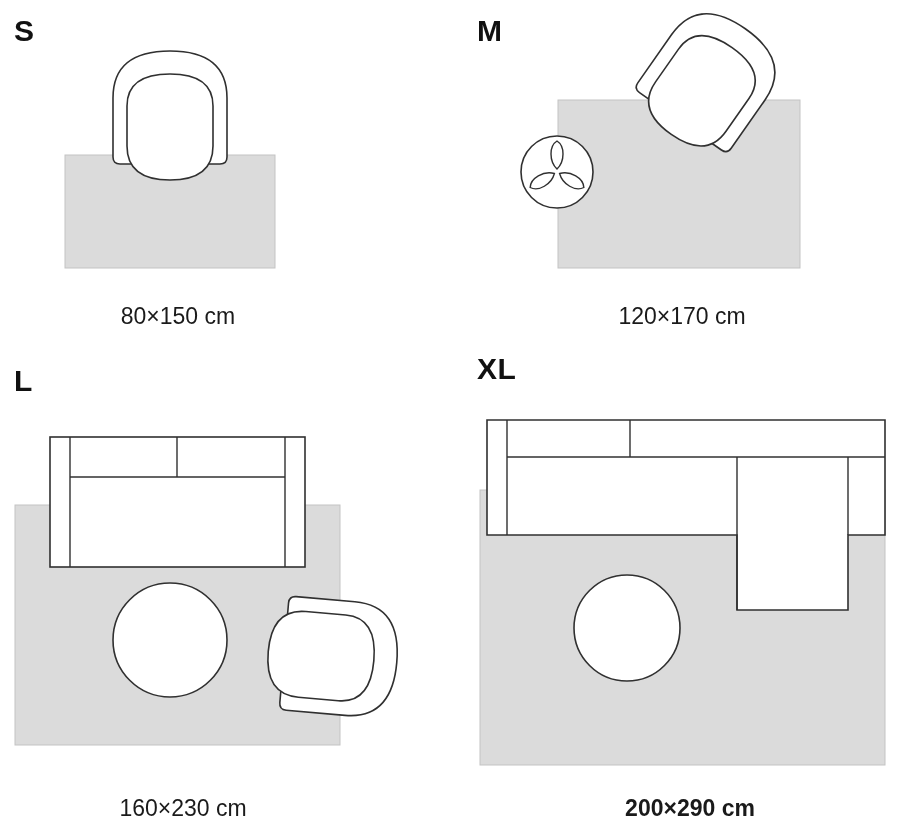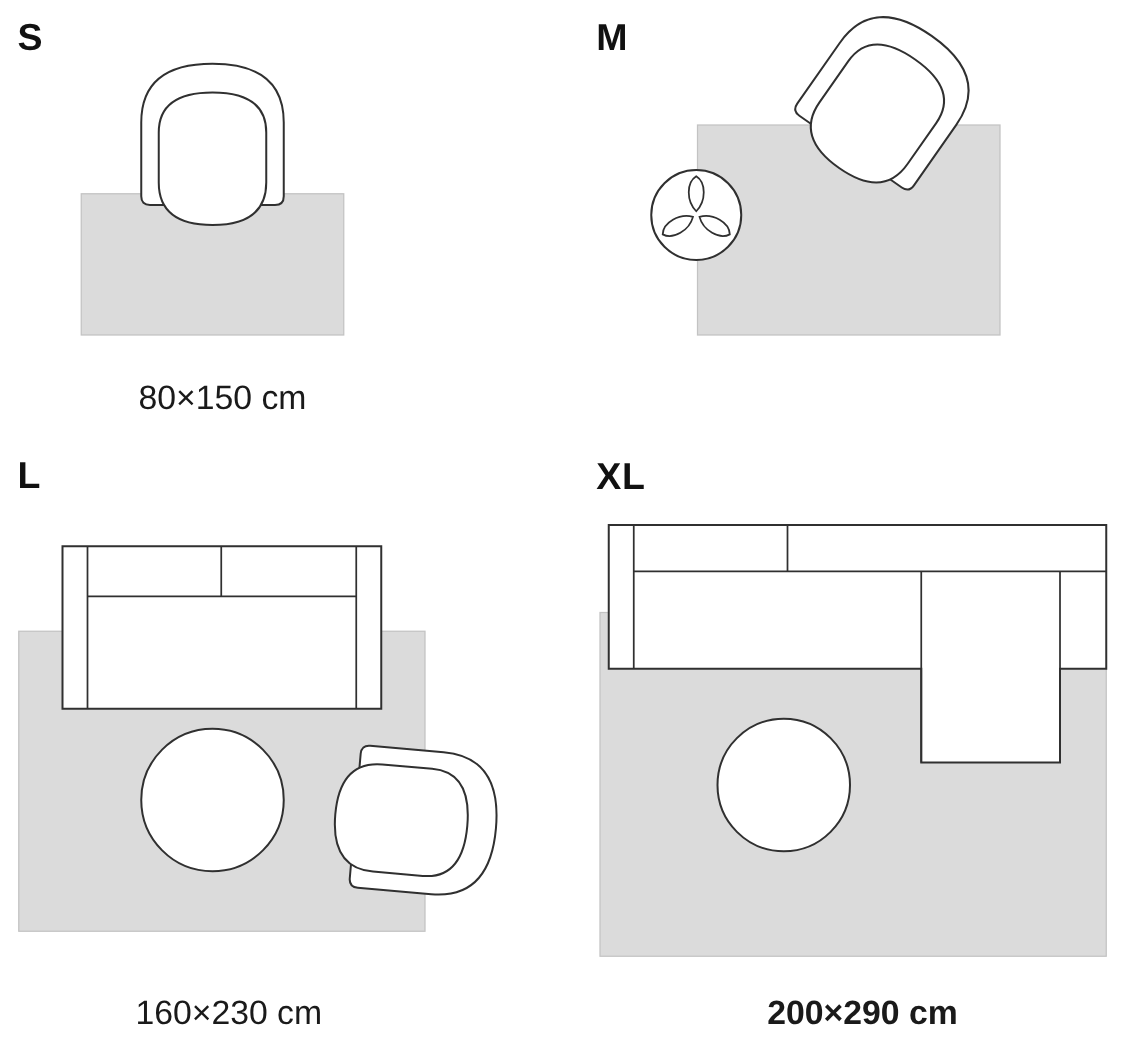--- a/index.html
+++ b/index.html
@@ -1,21 +1,21 @@
 <!DOCTYPE html>
 <html><head>
 <meta charset="utf-8">
 <style>
   * { margin:0; padding:0; box-sizing:border-box; }
   html,body { background:#ffffff; }
   body { font-family:"Liberation Sans", sans-serif; color:#111111; }
   .canvas { position:relative; width:900px; height:840px; background:#ffffff; overflow:hidden; }
   .scene { position:absolute; left:0; top:0; }
   .size-letter { position:absolute; font-size:30px; font-weight:700; color:#111111; letter-spacing:0.5px; }
-  .dim { position:absolute; font-size:27px; color:#1a1a1a; transform:translateX(-50%); white-space:nowrap; }
+  .dim { position:absolute; font-size:23px; color:#1a1a1a; transform:translateX(-50%); white-space:nowrap; }
   .rug  { fill:#dbdbdb; stroke:#c3c3c3; stroke-width:1; }
   .furn { fill:#ffffff; stroke:#303030; stroke-width:1.6; }
   .line { stroke:#303030; stroke-width:1.4; fill:none; }
   .petal{ fill:none; stroke:#303030; stroke-width:1.4; }
 </style>
 </head>
 <body>
 
 <div class="canvas">
 
@@ -69,19 +69,20 @@
         <line class="line" x1="737" y1="457" x2="737" y2="610"></line>
         <line class="line" x1="848" y1="457" x2="848" y2="535"></line>
       </g>
       <circle class="furn" cx="627" cy="628" r="53"></circle>
     </g>
   </svg>
 
   <div class="size-letter" style="left:14px;  top:14px;">S</div>
   <div class="size-letter" style="left:477px; top:14px;">M</div>
   <div class="size-letter" style="left:14px;  top:364px;">L</div>
-  <div class="size-letter" style="left:477px; top:365px;">XL</div>
+  <div class="size-letter" style="left:477px; top:352px;">XL</div>
 
   <div class="dim" style="left:178px; top:303px;">80×150 cm</div>
+  <div class="dim" style="left:682px; top:303px;">120×170 cm</div>
   <div class="dim" style="left:183px; top:795px;">160×230 cm</div>
   <div class="dim" style="left:690px; top:795px;font-weight:bold;">200×290 cm</div>
 
 </div>
 
 </body></html>

